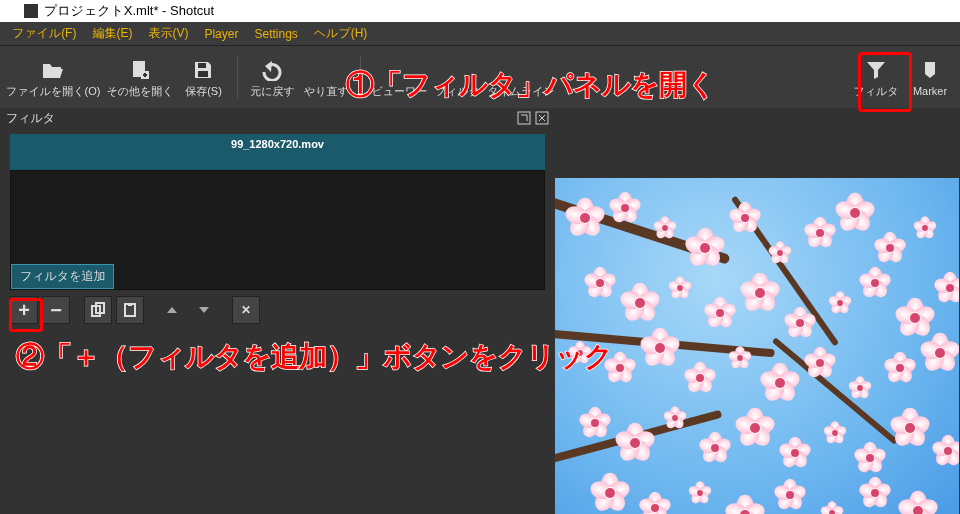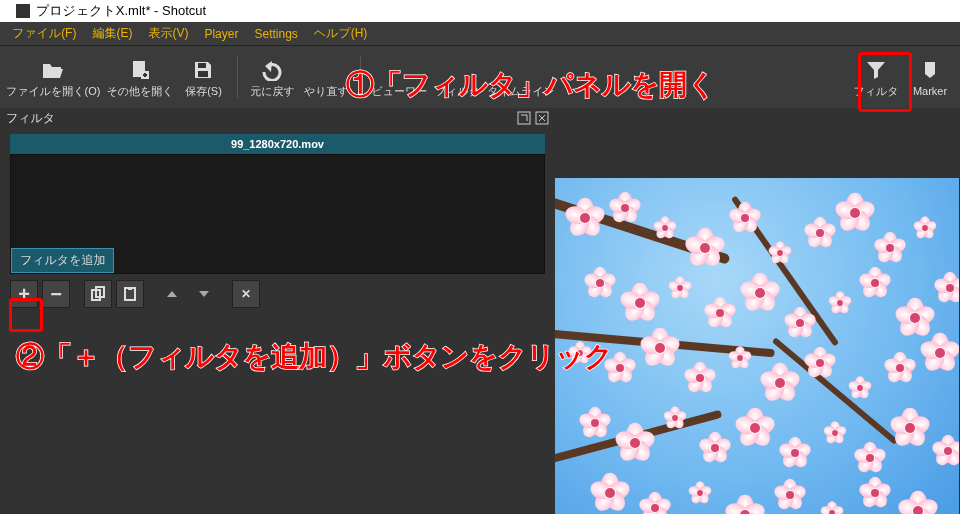--- a/index.html
+++ b/index.html
@@ -1,33 +1,33 @@
 <!DOCTYPE html>
 <html><head>
 <meta charset="utf-8">
 <style>
   * { box-sizing: border-box; margin: 0; padding: 0; }
   body { width: 960px; height: 514px; background: #323232; font-family: "Meiryo","Yu Gothic",sans-serif; font-size: 12px; color: #ddd; overflow: hidden; position: relative; }
-  .titlebar { background: #fff; color: #000; height: 22px; display: flex; align-items: center; padding: 0 16px; }
+  .titlebar { background: #fff; color: #000; height: 22px; display: flex; align-items: center; padding: 0 24px; }
   .win-icon { width: 14px; height: 14px; background: #333; margin-right: 6px; }
   .titlebar-text { font-size: 13px; }
   .menubar { background: #3b3b3b; height: 24px; display: flex; align-items: center; padding: 0 4px; border-bottom: 1px solid #222; }
   .menubar-item { padding: 2px 8px; color: #eab308; font-size: 12px; cursor: default; }
   .toolbar { background: #3b3b3b; height: 62px; display: flex; align-items: center; padding: 2px 6px; gap: 6px; }
   .toolbar-btn { display: flex; flex-direction: column; align-items: center; justify-content: center; min-width: 64px; height: 56px; color: #ddd; cursor: pointer; }
   .toolbar-btn.small { min-width: 48px; }
   .toolbar-btn .ico { height: 28px; display: flex; align-items: center; justify-content: center; }
   .toolbar-btn .lab { font-size: 11px; color: #ddd; white-space: nowrap; }
   .sep { width: 1px; height: 42px; background: #555; margin: 0 4px; }
   .filter-panel { position: absolute; left: 0; top: 108px; width: 555px; }
   .panel-title-row { display: flex; align-items: center; height: 20px; padding: 0 6px; }
   .panel-title { font-size: 12px; color: #ddd; }
   .panel-title-spacer { flex: 1; }
   .panel-title-icon { width: 14px; height: 14px; margin-left: 4px; cursor: pointer; }
-  .clip-bar { margin: 6px 10px 0 10px; height: 20px; background: #1b5a6a; text-align: center; line-height: 20px; font-size: 11px; font-weight: bold; color: #fff; }
+  .clip-bar { margin: 6px 10px 0 10px; height: 36px; background: #1b5a6a; text-align: center; line-height: 20px; font-size: 11px; font-weight: bold; color: #fff; }
   .filter-body { margin: 0 10px; height: 120px; background: #1a1a1a; border: 1px solid #111; position: relative; }
   .add-filter-tag { position: absolute; left: 0; bottom: 0; background: #1b5a6a; color: #ddd; padding: 3px 8px; font-size: 12px; border: 1px solid #3a93ab; }
   .filter-toolbar { margin: 6px 10px 0 10px; display: flex; gap: 4px; align-items: center; }
   .ft-btn { width: 28px; height: 28px; background: #444; color: #ddd; display: flex; align-items: center; justify-content: center; border: 1px solid #222; cursor: pointer; }
   .ft-btn.ghost { background: transparent; border: none; }
   .preview { position: absolute; top: 178px; left: 555px; width: 404px; height: 336px; background: #000; overflow: hidden; }
   .annot { position: absolute; color: #ff0000; font-weight: bold; font-size: 28px; white-space: nowrap; -webkit-text-stroke: 1.5px #fff; paint-order: stroke fill; }
   .red-box { position: absolute; border: 3px solid #ff0000; pointer-events: none; }
 
   

